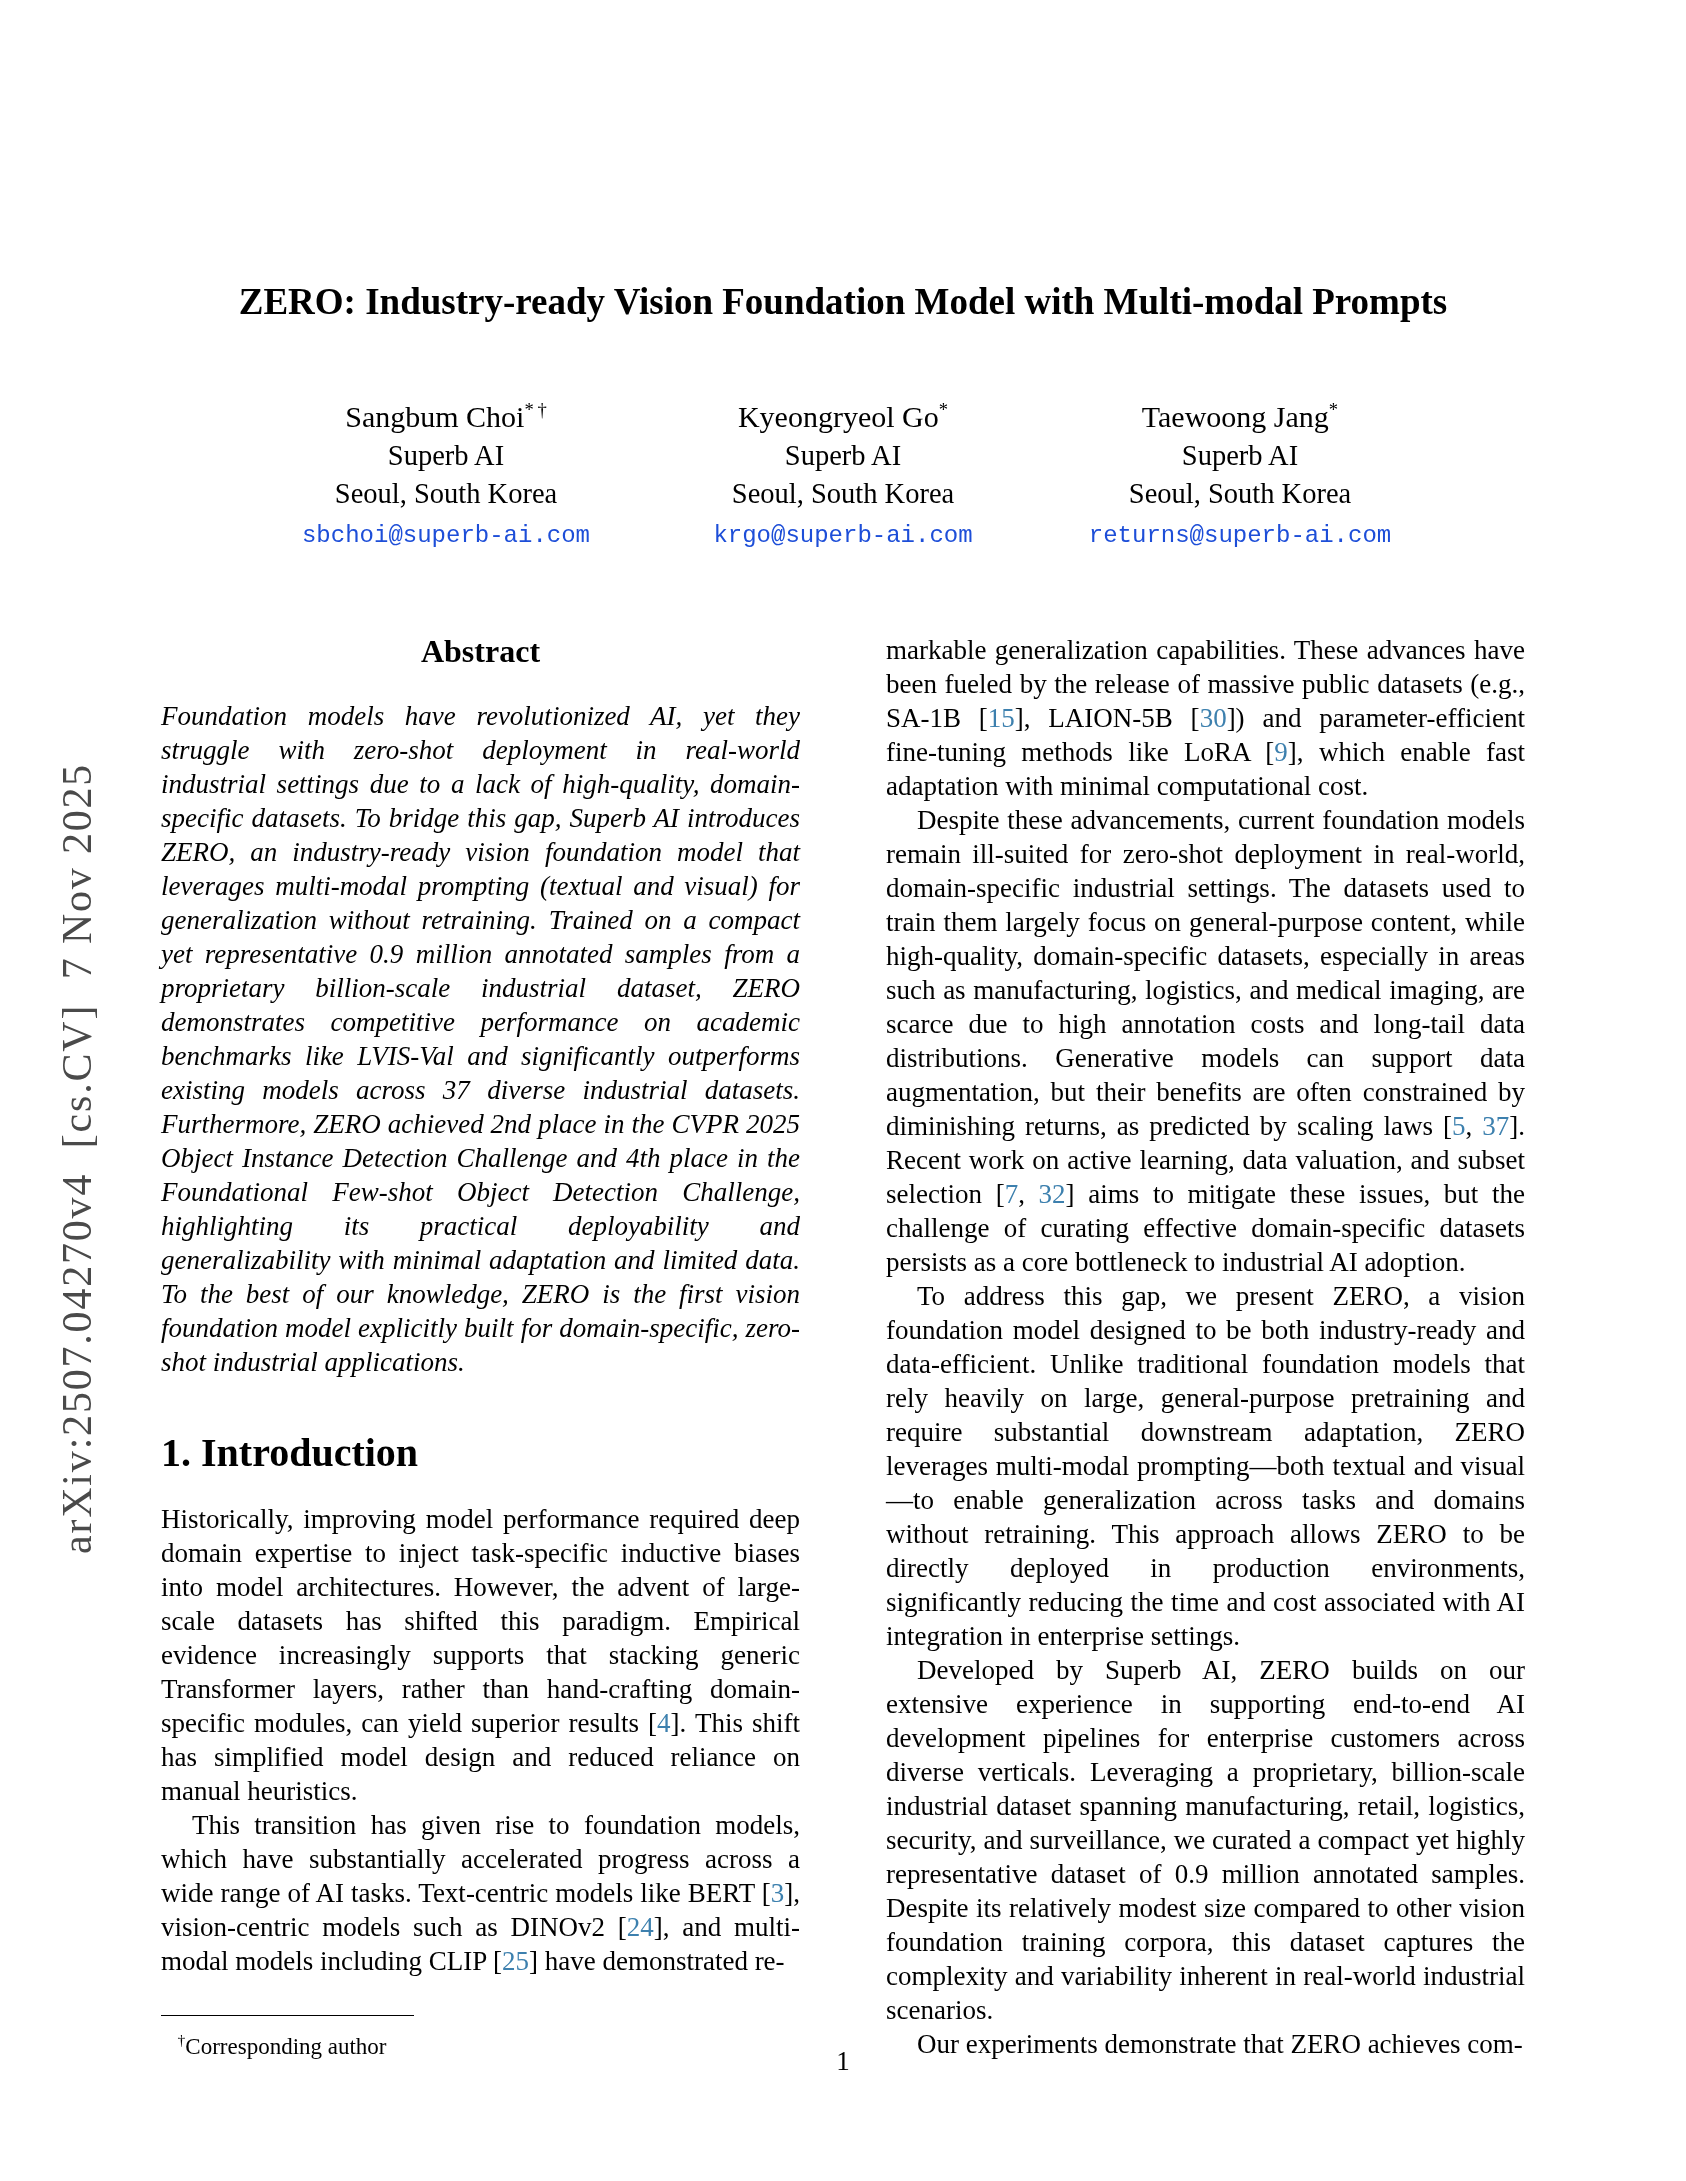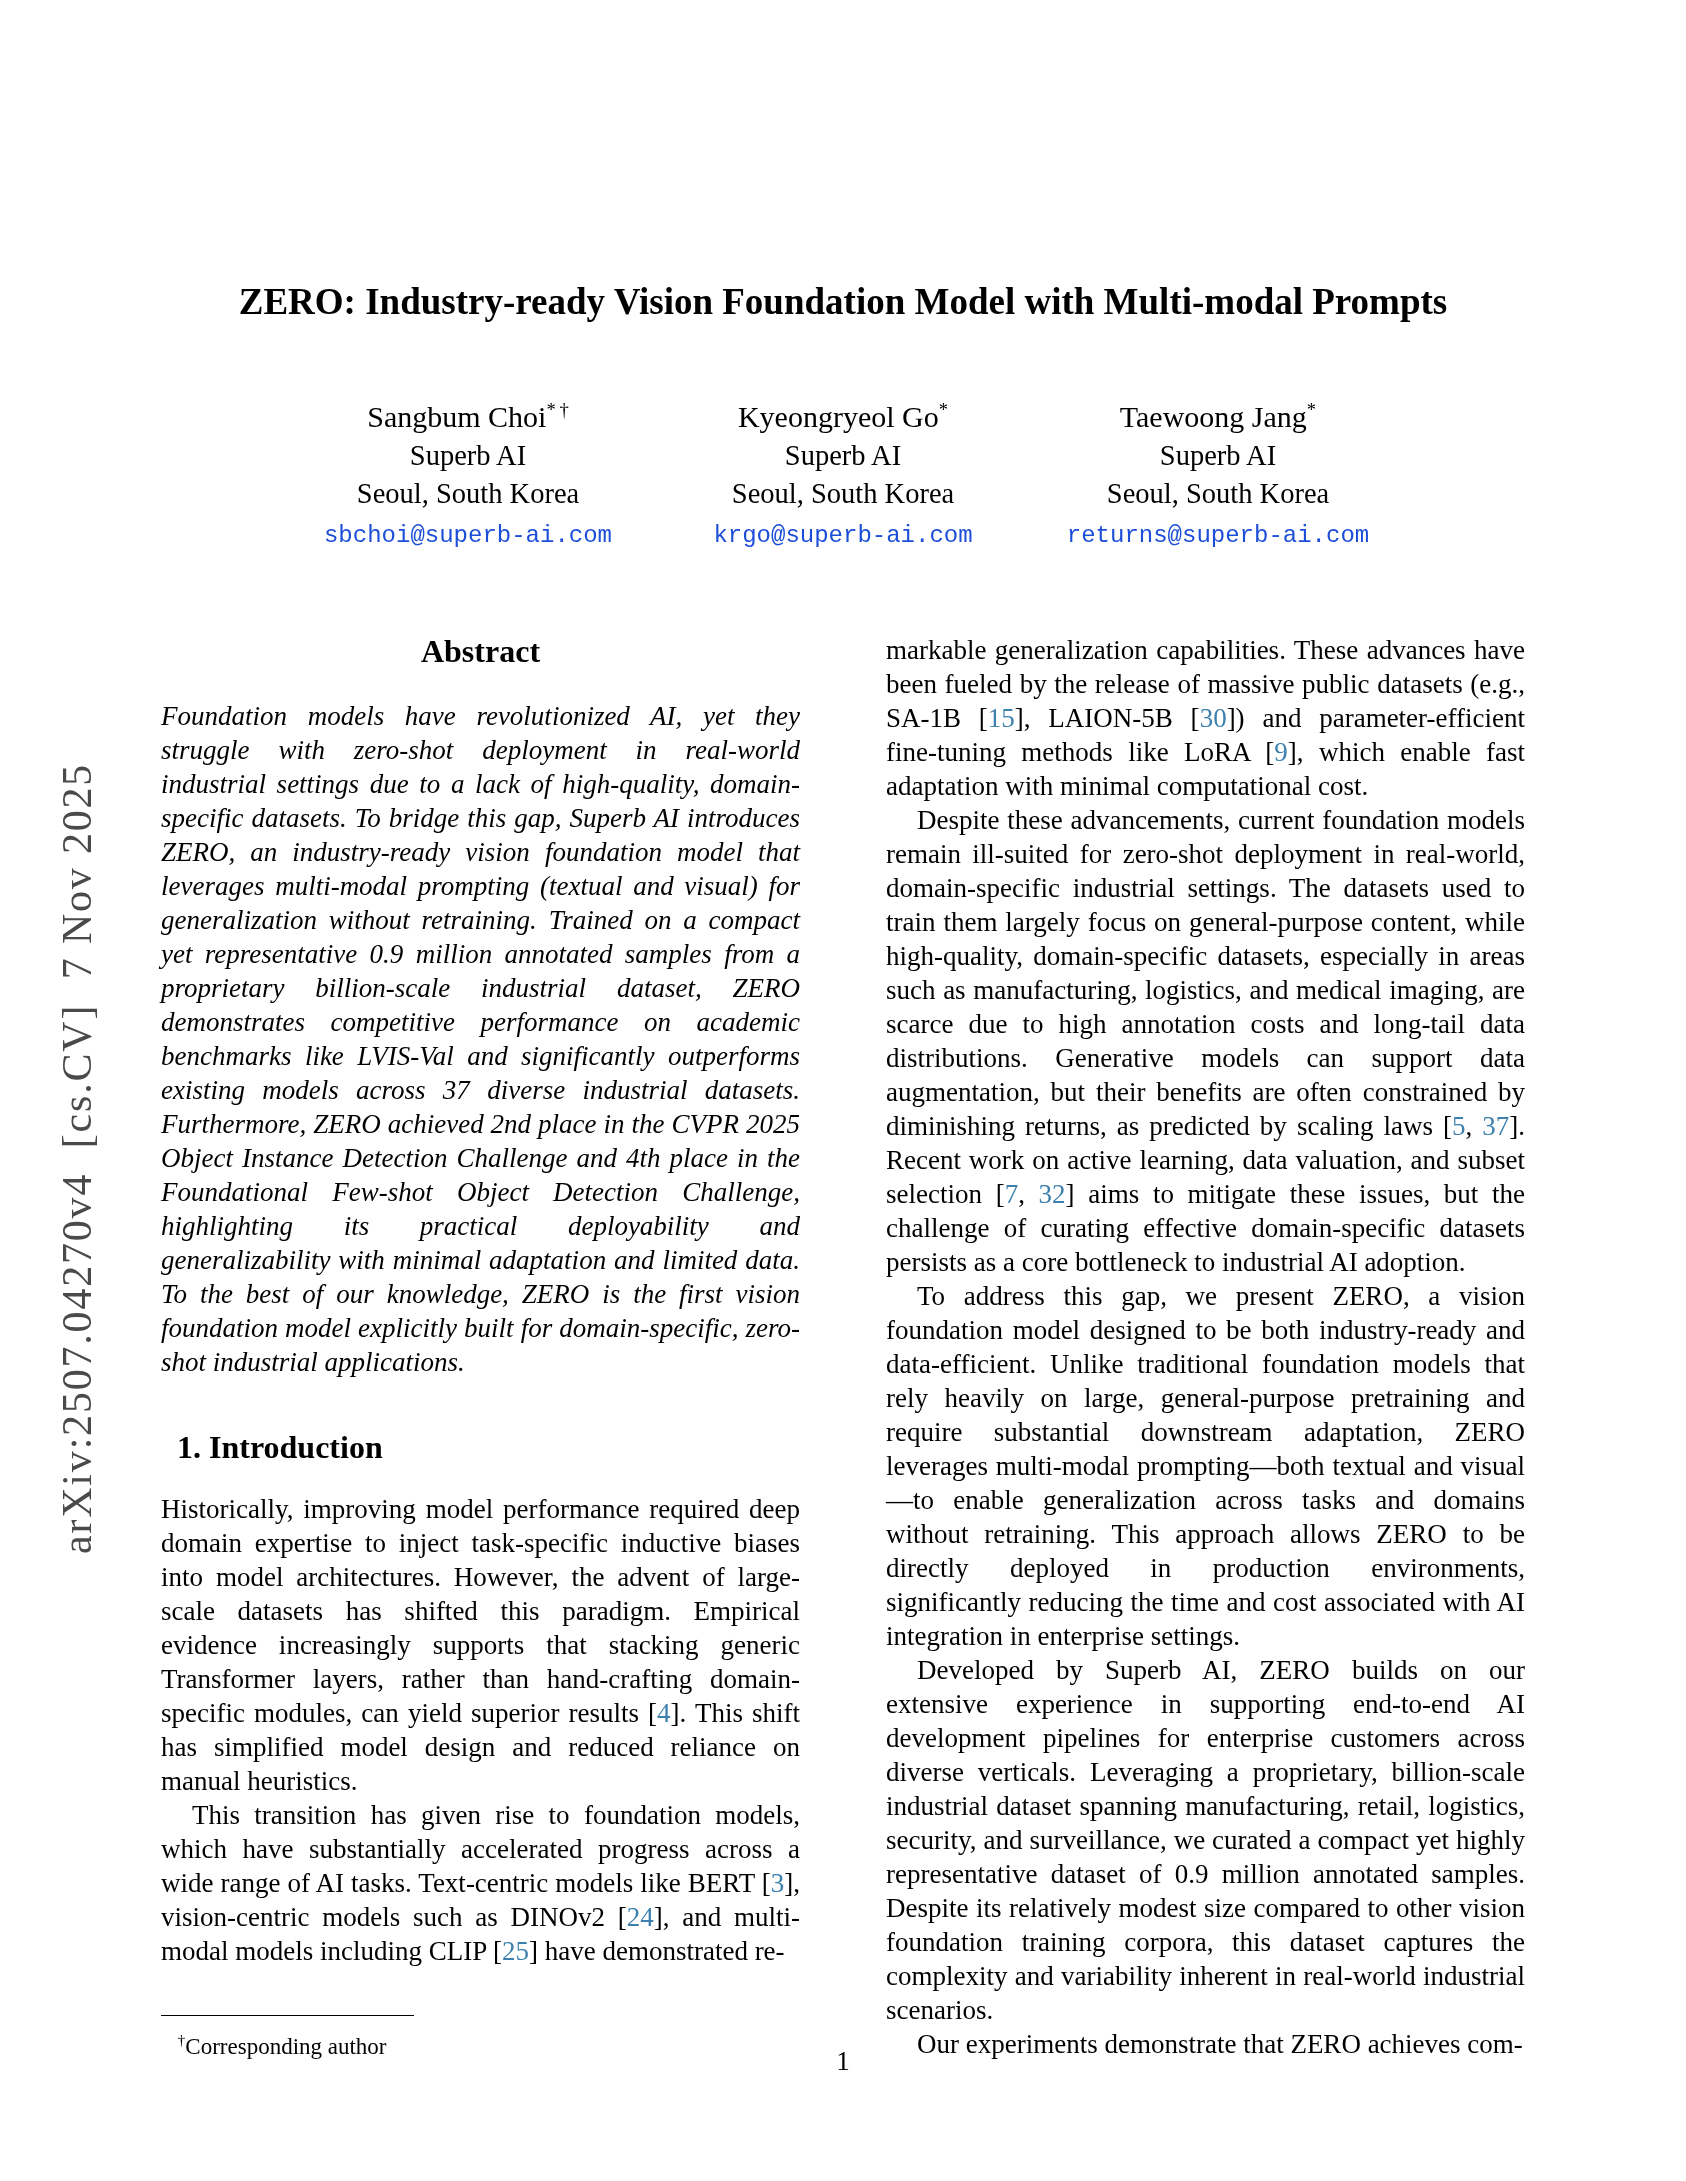--- a/index.html
+++ b/index.html
@@ -33,21 +33,21 @@
     text-align:center;
     font-size:37px;
     font-weight:bold;
     line-height:1.2;
   }
 
   .authors {
     margin-top:66px;
     display:flex;
     justify-content:center;
-    gap:72px;
+    gap:94px;
     text-align:center;
   }
   .author { min-width:303px; }
   .author .name-line { font-size:30px; line-height:40px; }
   .author sup { font-size:0.62em; }
   .author .affil { font-size:28.5px; line-height:38px; }
   .author .email {
     margin-top:8.3px;
     font-family:"Liberation Mono", monospace;
     font-size:24px;
@@ -72,23 +72,23 @@
     font-weight:bold;
     margin-bottom:29px;
   }
   .abstract {
     font-style:italic;
     font-size:27px;
     line-height:34px;
     text-align:justify;
   }
   .section-heading {
-    font-size:32px;
+    font-size:40px;
     font-weight:bold;
-    margin:50px 16px 26px;
+    margin:50px 0 26px;
   }
   p.body {
     font-size:27px;
     line-height:34px;
     text-align:justify;
   }
   p.indent { text-indent:31px; }
   .cite { color:var(--cite,#3d80ae); }
 
   .footnotes { margin-top:auto; padding-top:18.4px; }

